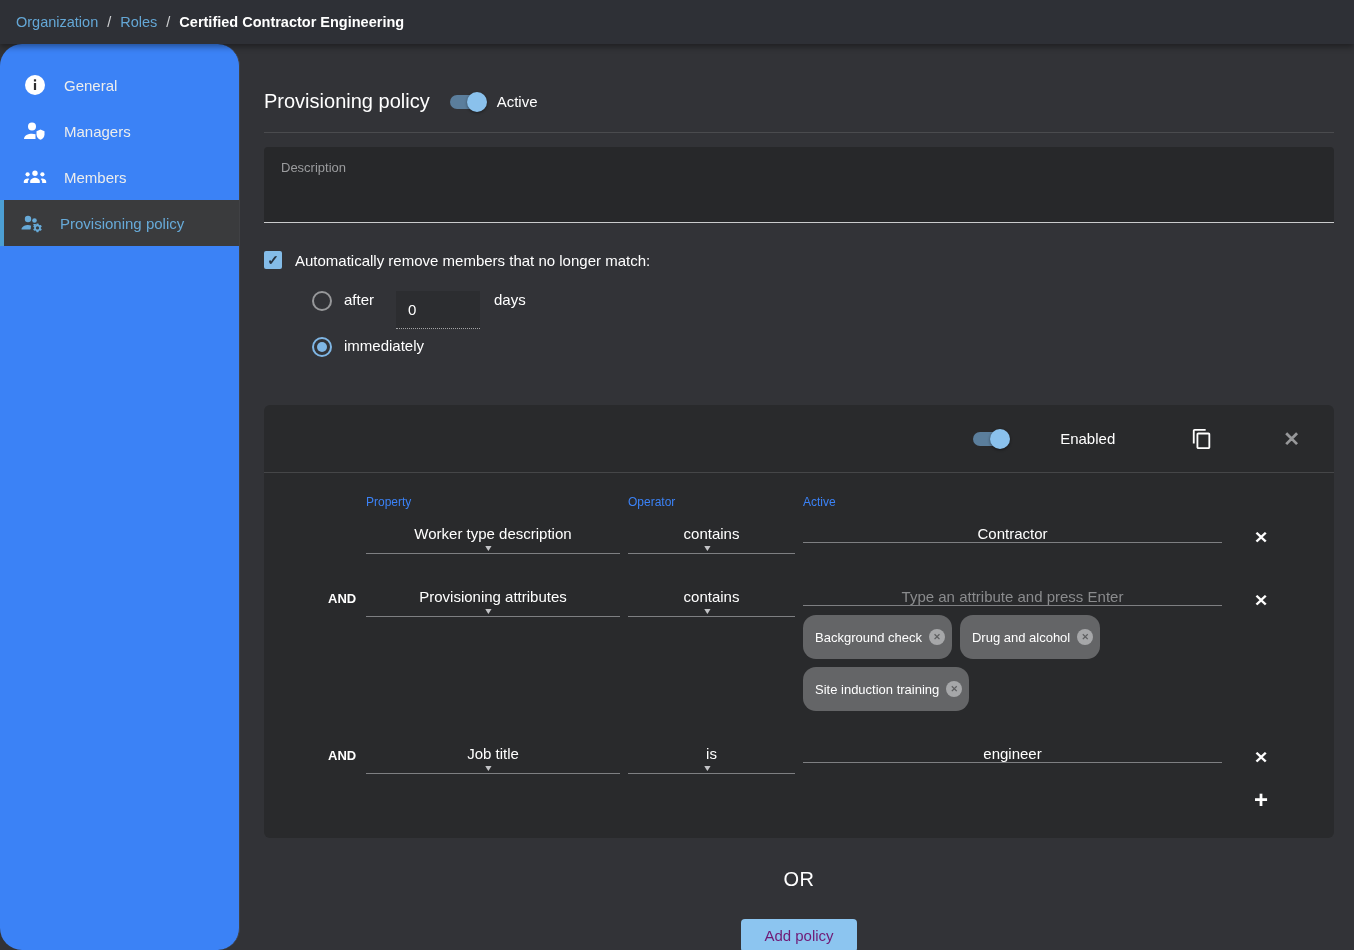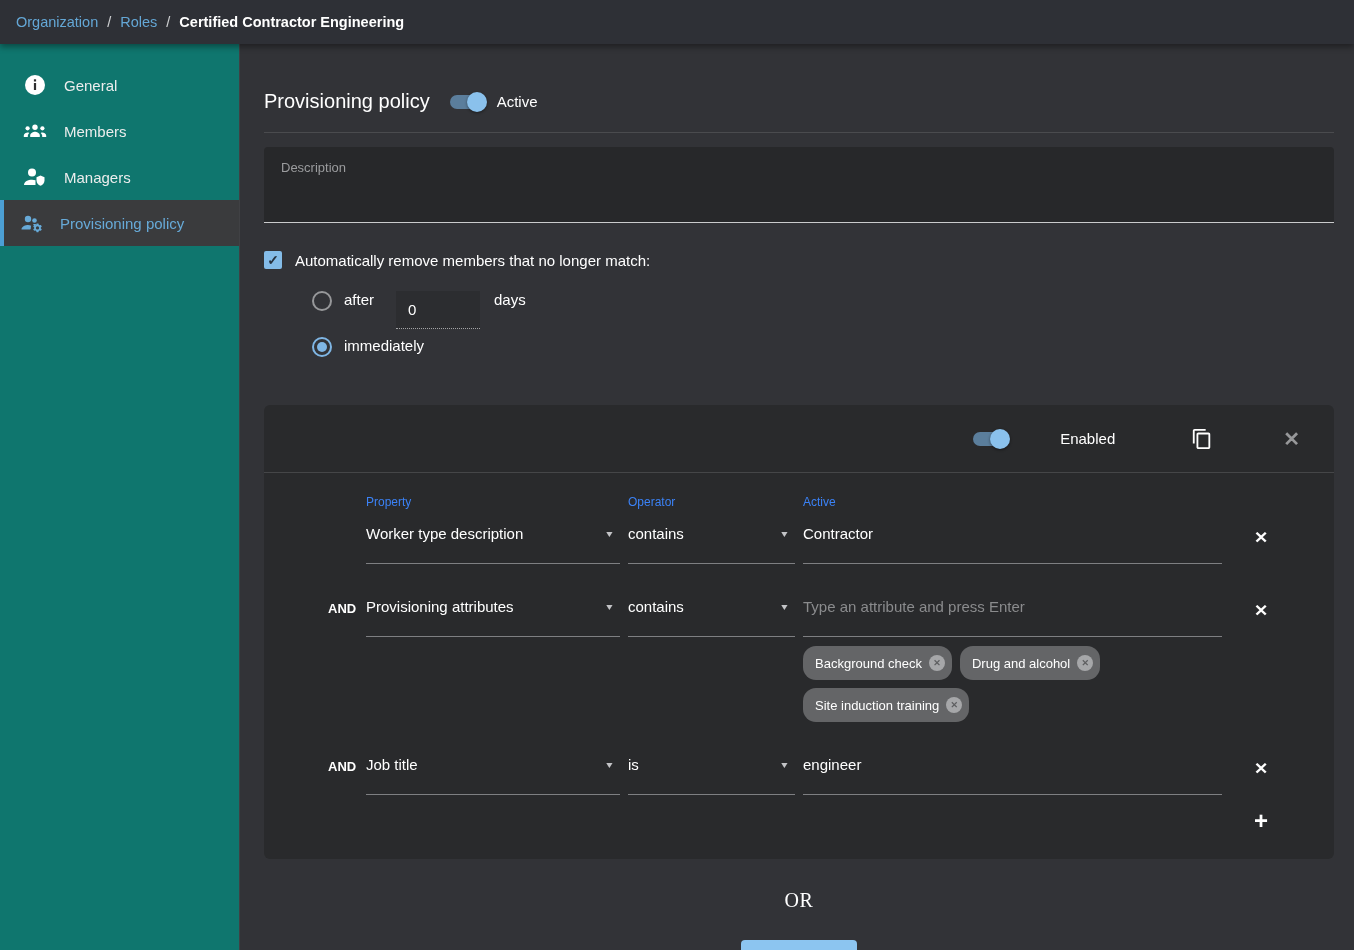--- a/index.html
+++ b/index.html
@@ -19,22 +19,22 @@
     position:relative; z-index:5;
     font-size:14.5px;
   }
   .crumb-link { color:#64a7d6; cursor:pointer; }
   .crumb-sep { color:#d2d3d5; margin:0 9px; }
   .crumb-current { color:#fff; font-weight:600; }
 
   
   .app { display:flex; height:906px; }
   .sidebar {
-    width:240px; background:#0f766e; border-right:1px solid #404144;
-    padding-top:18px; flex:none;
+    width:240px; background:#3b82f6; border-right:1px solid #404144;
+    padding-top:18px; flex:none;border-radius:22px;
   }
   .side-item {
     height:46px; display:flex; align-items:center; gap:17px;
     padding-left:19px; color:#eceded; font-size:15px; cursor:pointer;
     border-left:4px solid transparent;
   }
   .side-item .icn { width:24px; height:24px; flex:none; display:flex; align-items:center; justify-content:center; }
   .side-item.selected {
     background:#3a3b3d; border-left:4px solid #4c9fd4; color:#67aad8; padding-left:15px;
   }
@@ -108,51 +108,51 @@
   }
   .rules-header { margin-top:22px; font-size:12px; color:#3b82f6; }
   .rules-header .hdr-prop { grid-column:2; }
   .rules-header .hdr-op   { grid-column:3; }
   .rules-header .hdr-val  { grid-column:4; }
 
   .rule-row { margin-top:16px; }
   .rule-row.spaced { margin-top:34px; }
   .and-label { font-size:13px; font-weight:700; color:#fff; padding-top:3px; }
   .field {
-    border-bottom:1px solid #7e7f82; padding-bottom:21px; margin-right:8px;
+    border-bottom:1px solid #7e7f82; padding-bottom:0; margin-right:8px;
     display:flex; justify-content:space-between; align-items:center;
-    font-size:15px; color:#fff; cursor:pointer;
+    font-size:15px; color:#fff; cursor:pointer;flex-direction:column;
   }
   .field .caret { font-size:10px; color:#c3c4c7; margin-right:8px; transform:scaleX(1.25); }
   .value-cell .field { cursor:text; }
   .placeholder { color:#8a8b8d; }
   .delete-x {
     justify-self:center; font-size:17px; font-weight:700; color:#fff;
     cursor:pointer; padding-top:2px; transform:scaleY(0.95);
   }
   .chips { display:flex; flex-wrap:wrap; gap:8px; margin-top:9px; margin-right:8px; }
   .chip {
-    background:#646567; border-radius:13px; height:34px;
+    background:#646567; border-radius:13px; height:44px;
     display:flex; align-items:center; padding:0 7px 0 12px;
     font-size:13px; color:#fff;
   }
   .chip-label { margin-right:7px; }
   .chip-delete {
     width:16px; height:16px; border-radius:50%; background:#a6a7a9; color:#5e5f61;
     font-size:9px; font-weight:700; display:flex; align-items:center; justify-content:center;
     cursor:pointer;
   }
   .plus-row { margin-top:14px; }
   .plus-btn {
     grid-column:5; justify-self:center; font-size:24px; font-weight:700;
     color:#fff; cursor:pointer; line-height:1;
   }
 
   
-  .or-label { text-align:center; margin-top:30px; font-size:20px; font-weight:500; color:#fff; letter-spacing:.5px;font-family:Liberation Serif, serif; }
+  .or-label { text-align:center; margin-top:30px; font-size:20px; font-weight:500; color:#fff; letter-spacing:.5px; }
   .add-policy-btn {
     display:block; margin:28px auto 0 auto; background:#8cc5f0; color:#701a75;
     font-family:"Liberation Sans", sans-serif;
     font-size:15px; padding:8px 23px; border:none; border-radius:4px; cursor:pointer;
   }
 </style>
 </head>
 <body>
 
 <div class="topbar">
@@ -168,43 +168,43 @@
   <div class="sidebar">
     <div class="side-item">
       <span class="icn">
         <svg width="24" height="24" viewBox="0 0 24 24">
             <circle cx="12" cy="12" r="10"></circle>
             <rect x="10.9" y="10" width="2.2" height="7" fill="#2e2e2f"></rect>
             <rect x="10.9" y="6.3" width="2.2" height="2.2" fill="#2e2e2f"></rect>
           </svg>
       </span>
       <span>General</span>
+    </div>
+    <div class="side-item">
+      <span class="icn">
+        <svg width="24" height="24" viewBox="0 0 24 24">
+            <circle cx="9" cy="7.5" r="4"></circle>
+            <path d="M1 20c0-3.5 4-5.3 8-5.3 1.2 0 2.4.2 3.5.5v4.8H1z"></path>
+            <path d="M17.5 10.5l4 1.7v3c0 2.8-1.7 4.6-4 5.5-2.3-.9-4-2.7-4-5.5v-3z"></path>
+          </svg>
+      </span>
+      <span>Managers</span>
     </div>
     <div class="side-item">
       <span class="icn">
         <svg width="24" height="24" viewBox="0 0 24 24">
             <circle cx="12" cy="8.2" r="2.7"></circle>
             <path d="M7.2 16.4c0-2.4 3.2-3.6 4.8-3.6s4.8 1.2 4.8 3.6V18H7.2z"></path>
             <circle cx="4.6" cy="9.3" r="2.1"></circle>
             <path d="M.8 16.6c0-2 2.5-3 3.8-3 .5 0 1.1.1 1.7.3-1 .9-1.5 2-1.5 3.1v1H.8z"></path>
             <circle cx="19.4" cy="9.3" r="2.1"></circle>
             <path d="M23.2 16.6c0-2-2.5-3-3.8-3-.5 0-1.1.1-1.7.3 1 .9 1.5 2 1.5 3.1v1h4z"></path>
           </svg>
       </span>
       <span>Members</span>
-    </div>
-    <div class="side-item">
-      <span class="icn">
-        <svg width="24" height="24" viewBox="0 0 24 24">
-            <circle cx="9" cy="7.5" r="4"></circle>
-            <path d="M1 20c0-3.5 4-5.3 8-5.3 1.2 0 2.4.2 3.5.5v4.8H1z"></path>
-            <path d="M17.5 10.5l4 1.7v3c0 2.8-1.7 4.6-4 5.5-2.3-.9-4-2.7-4-5.5v-3z"></path>
-          </svg>
-      </span>
-      <span>Managers</span>
     </div>
     <div class="side-item selected">
       <span class="icn">
         <svg width="24" height="24" viewBox="0 0 24 24">
             <circle cx="9" cy="8" r="3.2"></circle>
             <path d="M2.5 18.5c0-3 4.2-4.4 6.5-4.4 1 0 2.2.2 3.2.6-.4.8-.5 1.7-.3 2.6l-.6 1.2H2.5z"></path>
             <circle cx="15.5" cy="9.5" r="2.3"></circle>
             <path d="M14 13.2c.6-.2 1.1-.3 1.5-.3.6 0 1.3.1 2 .3-.9.6-1.5 1.4-1.8 2.3-.6-.9-1.2-1.7-1.7-2.3z"></path>
             <path d="M17.6 21.2l-.4-1.2a3 3 0 0 1-.8-.5l-1.3.3-.9-1.5 1-.9a3.3 3.3 0 0 1 0-1l-1-.9.9-1.5 1.3.3c.2-.2.5-.4.8-.5l.4-1.2h1.8l.4 1.2c.3.1.6.3.8.5l1.3-.3.9 1.5-1 .9a3.3 3.3 0 0 1 0 1l1 .9-.9 1.5-1.3-.3a3 3 0 0 1-.8.5l-.4 1.2zm.9-2.7a1.6 1.6 0 1 0 0-3.2 1.6 1.6 0 0 0 0 3.2z"></path>
           </svg>

